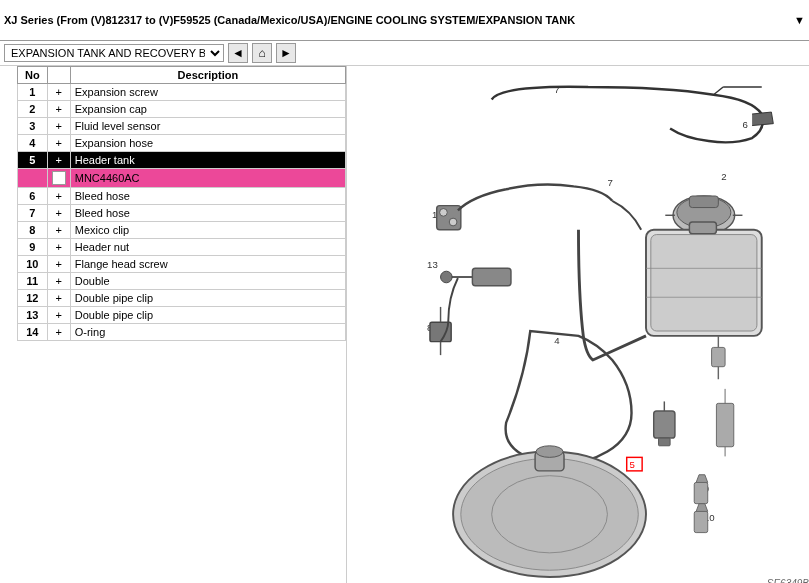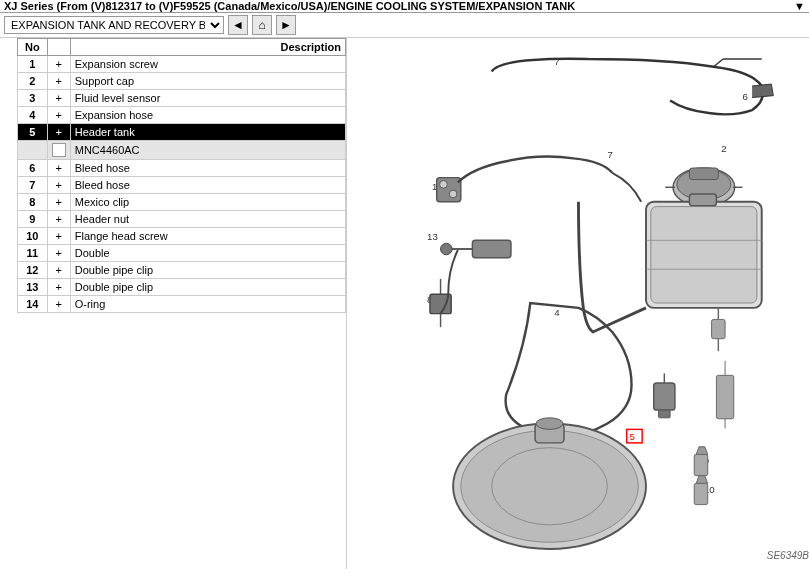--- a/index.html
+++ b/index.html
@@ -9,21 +9,21 @@
       background: #fff;
       width: 809px;
       height: 583px;
       overflow: hidden;
     }
 
     
     #title-bar {
       background: #fff;
       border-bottom: 1px solid #999;
-      padding: 0 4px;
+      padding: 14px 4px;
       font-size: 11px;
       font-weight: bold;
       display: flex;
       align-items: center;
       justify-content: space-between;
     }
     #title-bar-text {
       flex: 1;
     }
     #title-bar-arrow {
@@ -80,42 +80,42 @@
       width: 100%;
       border-collapse: collapse;
       font-size: 11px;
     }
     table thead tr {
       background: #fff;
     }
     table thead th {
       border: 1px solid #999;
       padding: 2px 4px;
-      text-align: right;
+      text-align: center;
       font-weight: bold;
     }
     table thead th:first-child {
       width: 30px;
       text-align: center;
     }
     table thead th:nth-child(2) {
       width: 20px;
     }
     table tbody tr {
       border-bottom: 1px solid #ddd;
     }
     table tbody tr.selected {
       background: #000;
       color: #fff;
     }
     table tbody tr.selected td {
       color: #fff;
     }
     table tbody tr.sub-row {
-      background: #e5e5e5;
+      background: #ec4899;
     }
     table tbody td {
       border: 1px solid #ccc;
       padding: 2px 4px;
     }
     td.num-cell {
       text-align: center;
       font-weight: bold;
       width: 28px;
     }
@@ -200,21 +200,21 @@
       </thead>
       <tbody id="parts-tbody">
       <tr>
             <td class="num-cell">1</td>
             <td class="plus-cell">+</td>
             <td class="desc-cell">Expansion screw</td>
           </tr>
           <tr>
             <td class="num-cell">2</td>
             <td class="plus-cell">+</td>
-            <td class="desc-cell">Support cap</td>
+            <td class="desc-cell">Expansion cap</td>
           </tr>
           <tr>
             <td class="num-cell">3</td>
             <td class="plus-cell">+</td>
             <td class="desc-cell">Fluid level sensor</td>
           </tr>
           <tr>
             <td class="num-cell">4</td>
             <td class="plus-cell">+</td>
             <td class="desc-cell">Expansion hose</td>

